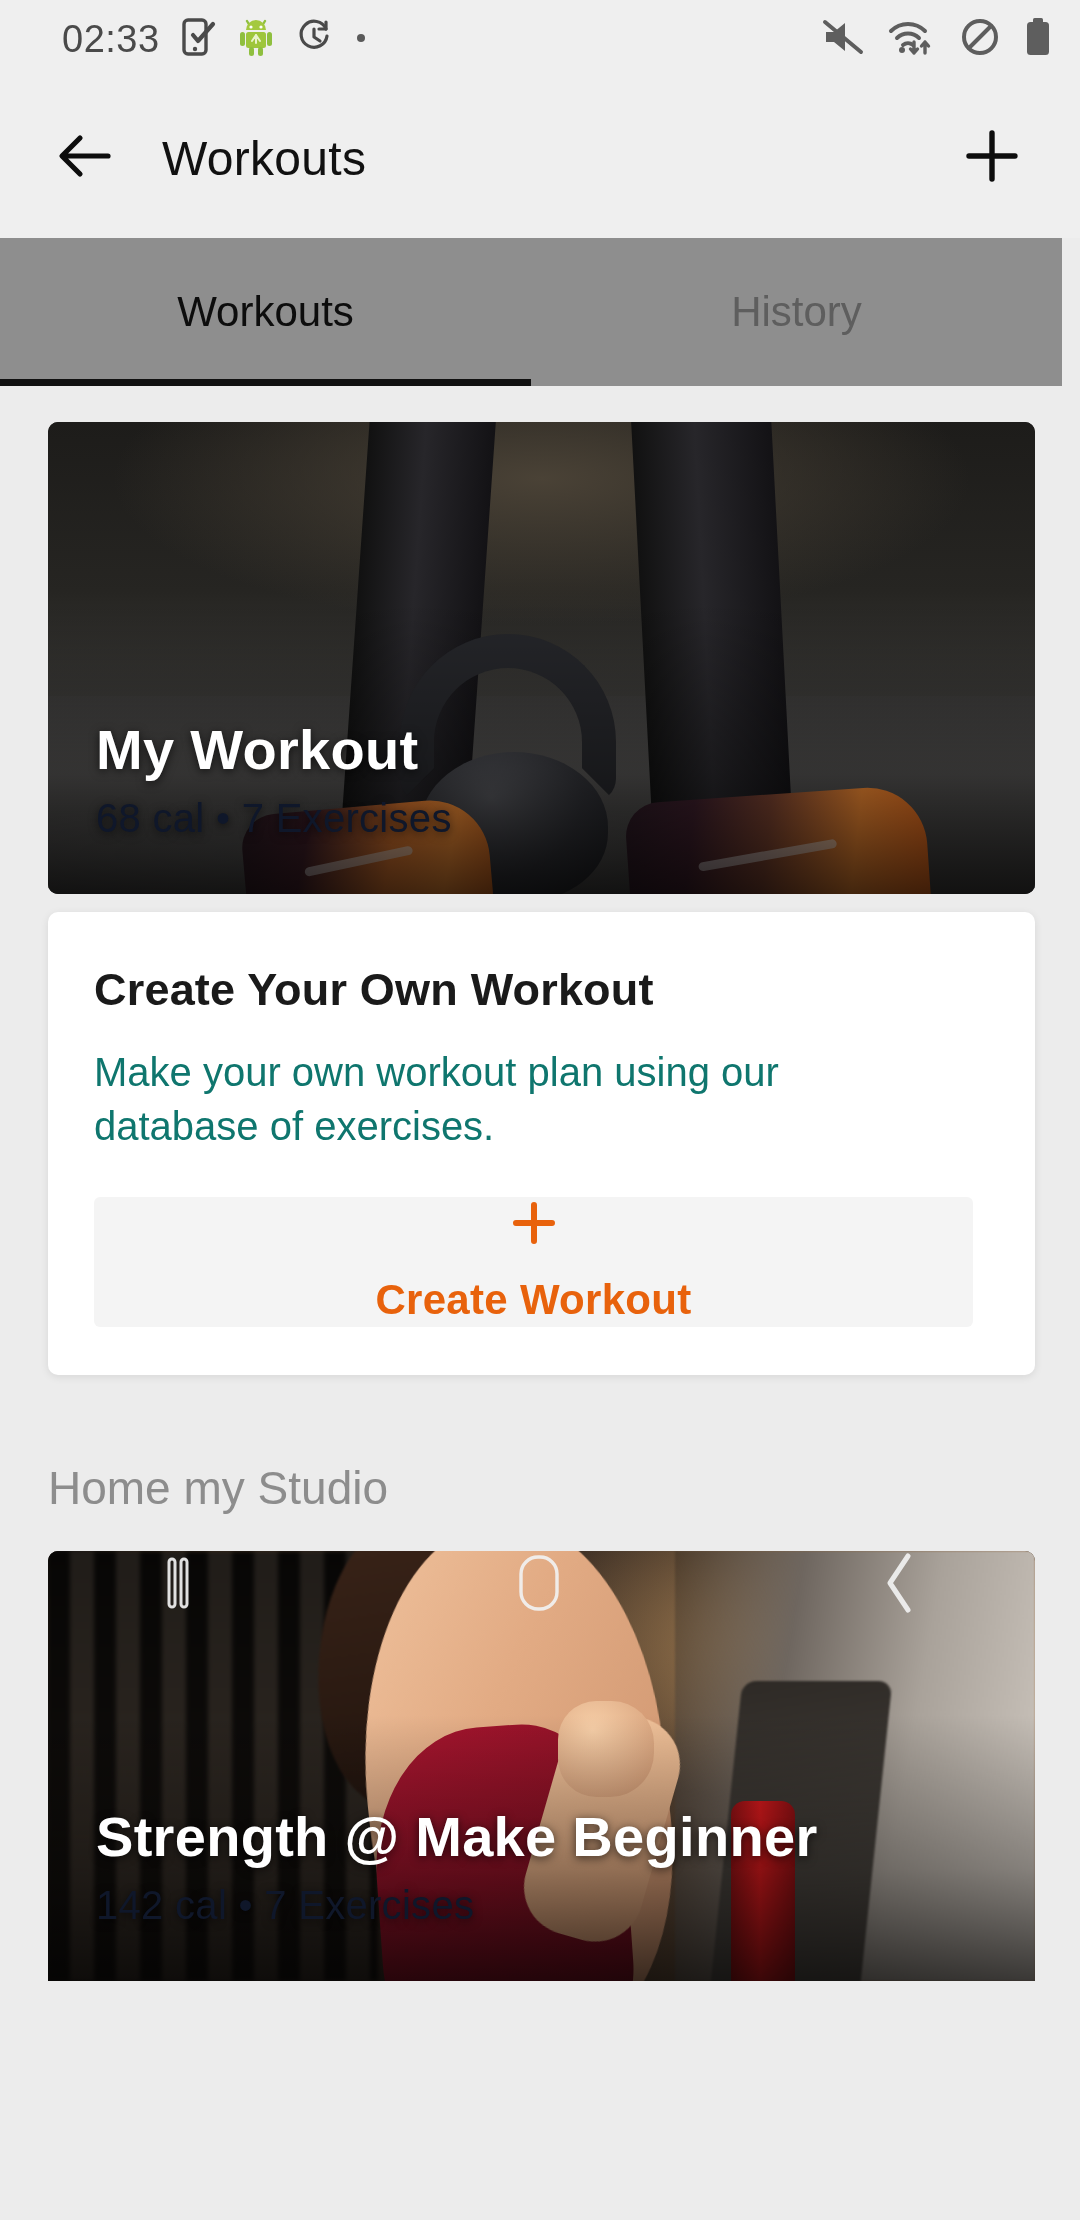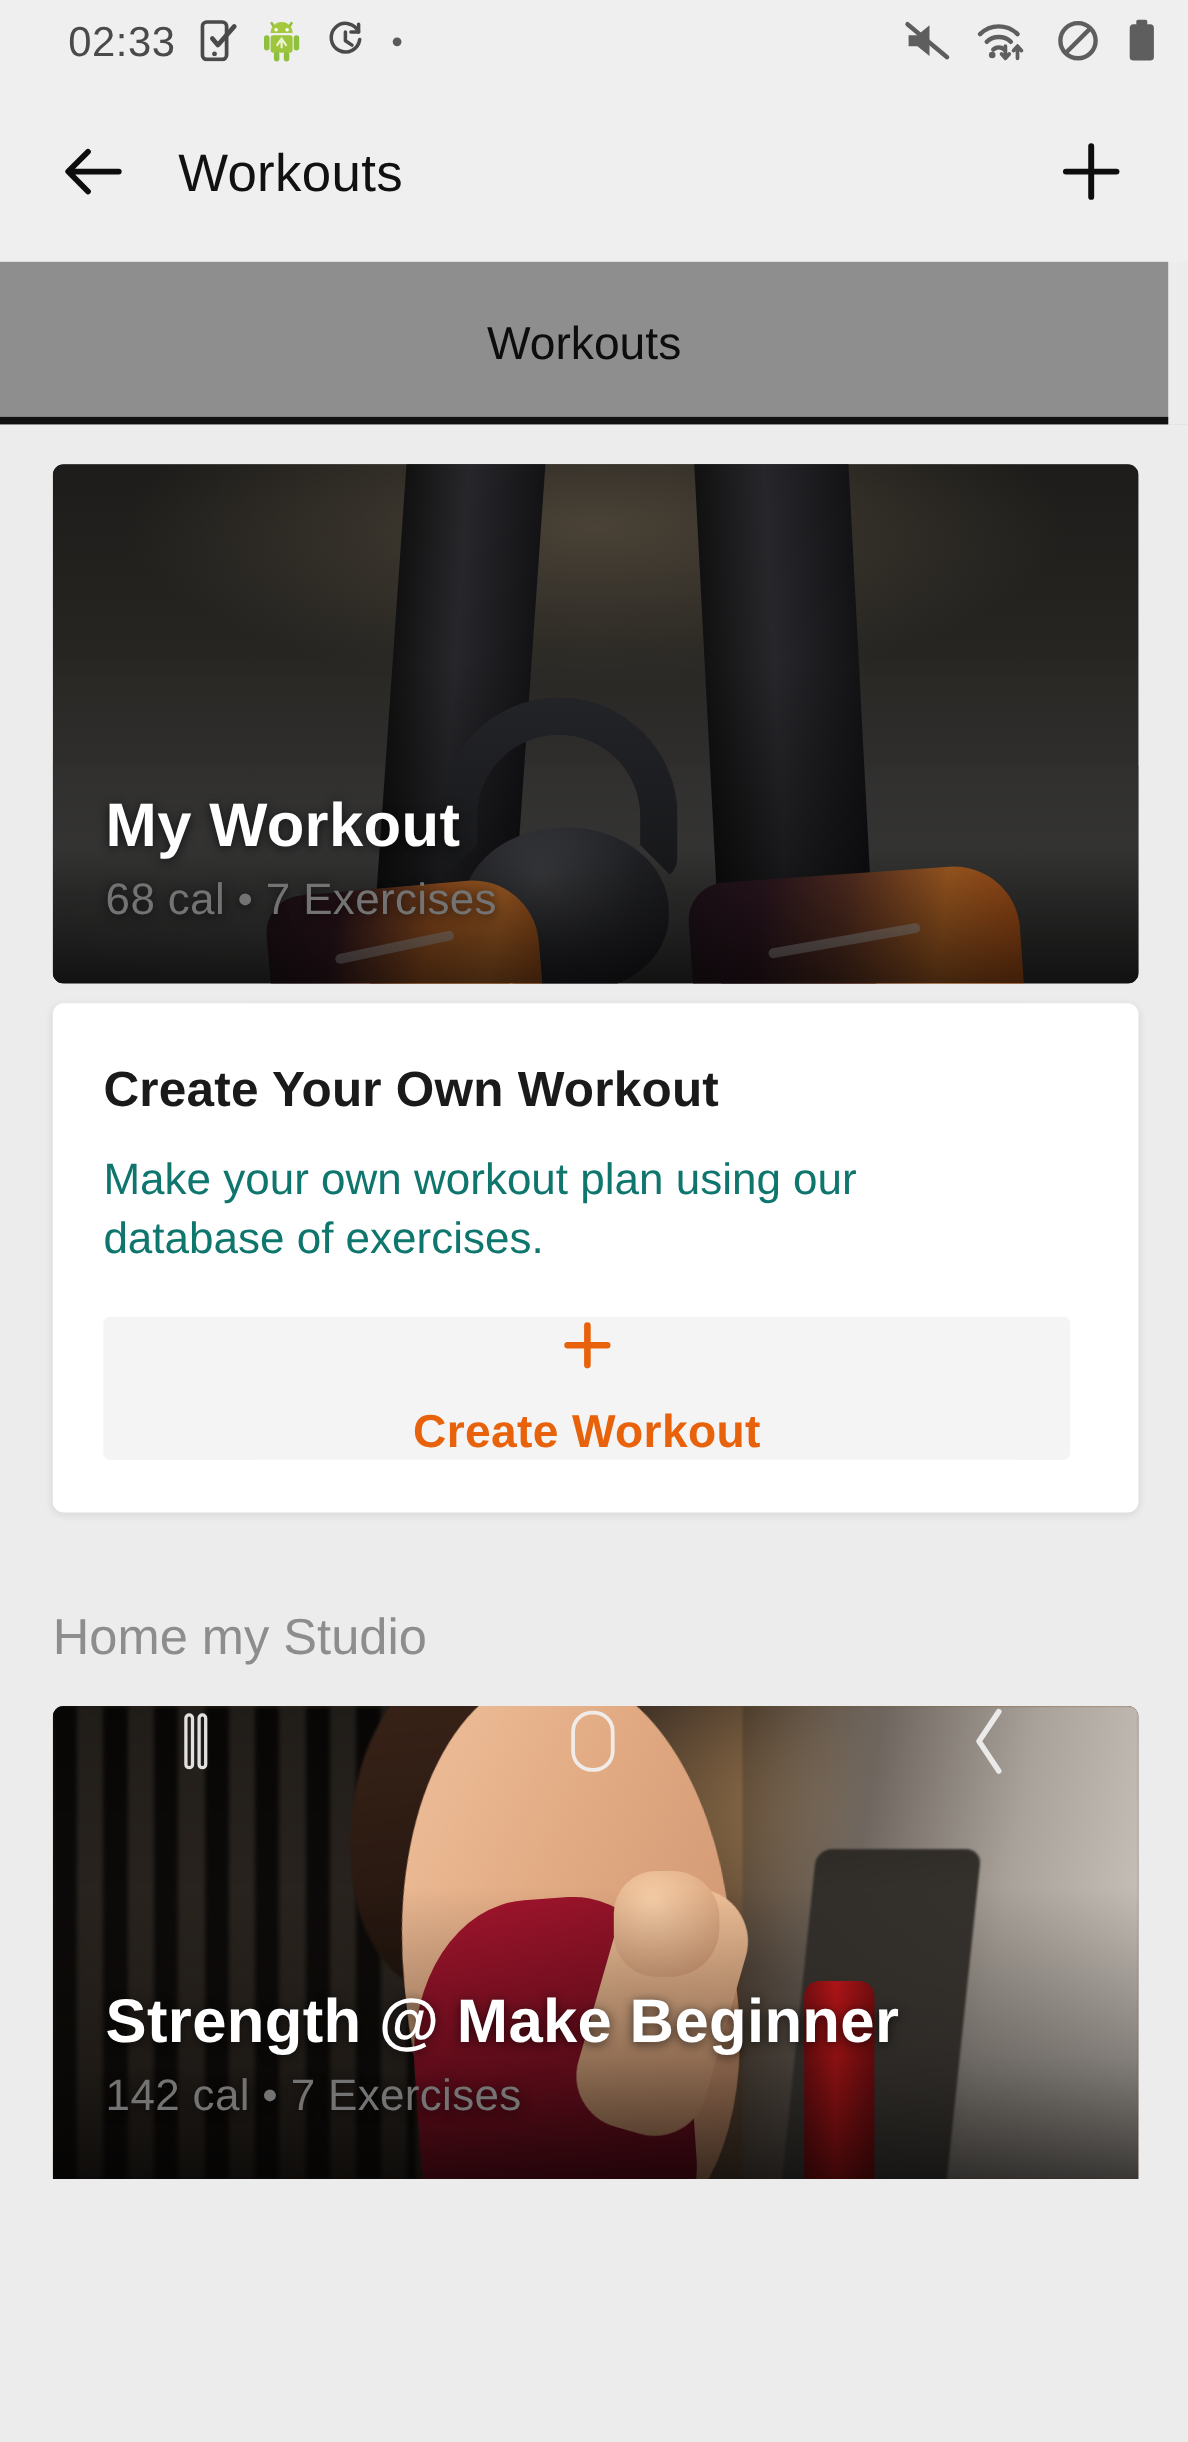--- a/index.html
+++ b/index.html
@@ -77,21 +77,21 @@
   .media-card.studio { height:430px; border-radius:10px 10px 0 0; }
 
   .card-overlay-text {
     position:absolute; left:48px; bottom:53px; z-index:4;
     text-shadow:0 2px 10px rgba(0,0,0,0.65);
   }
   .card-title {
     font-size:56px; font-weight:bold; color:#fff; line-height:1.05; letter-spacing:0.3px;
   }
   .card-sub {
-    font-size:40px; color:#737373; margin-top:16px; letter-spacing:0.3px;
+    font-size:40px; color:#0f172a; margin-top:16px; letter-spacing:0.3px;
   }
 
   
   .photo-kettle { position:absolute; inset:0; background:#2a2926; }
   .pk-bg {
     position:absolute; inset:0;
     background:
       radial-gradient(ellipse 70% 50% at 50% 12%, #4a4236 0%, rgba(45,41,35,0) 62%),
       linear-gradient(to bottom, #1d1c1a 0%, #262522 36%, #3d3c3a 63%, #4a4948 78%, #3a3938 100%);
   }
@@ -304,20 +304,23 @@
             <path d="M29 6 V52 M6 29 H52" fill="none" stroke="#0d0d0d" stroke-width="5.4" stroke-linecap="round"></path>
           </svg>
       </span>
     </div>
   </div>
 
   <div class="tabbar">
     <div class="tab tab-workouts">
       <span>Workouts</span>
       <div class="tab-underline"></div>
+    </div>
+    <div class="tab tab-history">
+      <span>History</span>
     </div>
   </div>
   <div class="tabbar-shadow"></div>
 
   <div class="content">
 
 
     <div class="media-card">
       <div class="photo-kettle">
         <div class="pk-bg"></div>

